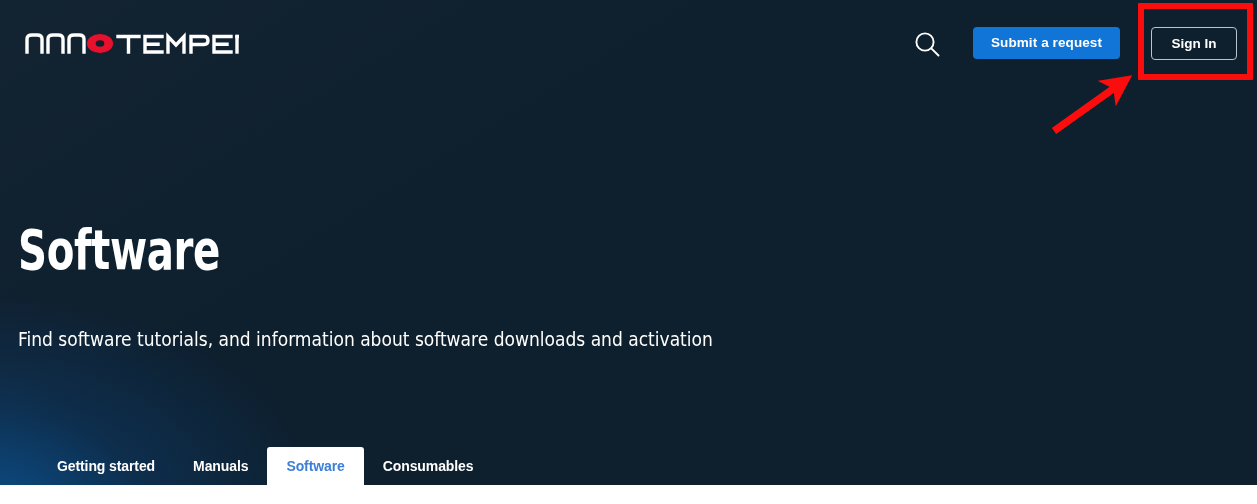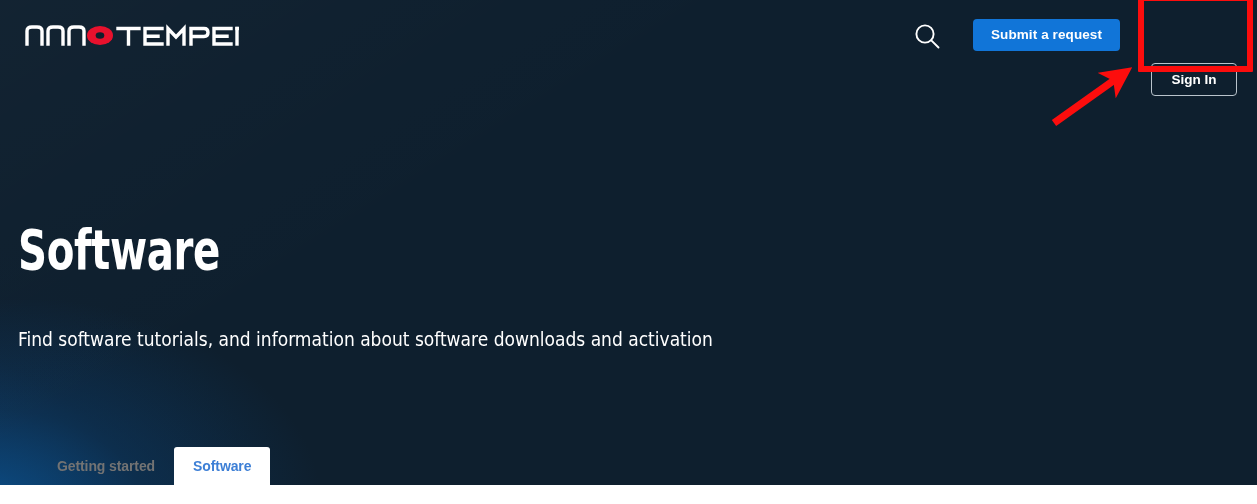--- a/index.html
+++ b/index.html
@@ -64,21 +64,21 @@
     background: linear-gradient(148deg,
                 rgba(255,255,255,0.020) 0%,
                 rgba(255,255,255,0.006) 28%,
                 rgba(255,255,255,0.000) 52%);
     pointer-events: none;
   }
 
   
   #header {
     position: absolute;
-    left: 0; top: 0;
+    left: 0; top: 8px;
     width: 1080px;
     height: 70px;
     z-index: 6;
   }
 
   
   #logo {
     position: absolute;
     left: 24px;
     top: 22px;
@@ -136,21 +136,20 @@
     border-radius: 4px;
     color: #ffffff;
     font-family: "Liberation Sans", sans-serif;
     font-size: 13.5px;
     font-weight: bold;
     cursor: pointer;
     display: flex;
     align-items: center;
     justify-content: center;
     line-height: 1;
-    margin-top: 44px;
   }
 
   
   #annot-box {
     position: absolute;
     left: 1138px;
     top: -5px;
     width: 115px;
     height: 77px;
     border: 6px solid #fc0d0d;
@@ -212,21 +211,21 @@
     align-items: flex-end;
     padding-left: 38px;
   }
   .tab {
     position: relative;
     height: 38px;
     display: flex;
     align-items: center;
     justify-content: center;
     padding: 0 19px;
-    color: #737373;
+    color: #ffffff;
     font-family: "Liberation Sans", sans-serif;
     font-size: 14px;
     font-weight: bold;
     letter-spacing: -0.1px;
     cursor: pointer;
     white-space: nowrap;
     background: transparent;
     border: none;
     line-height: 1;
   }
@@ -312,19 +311,21 @@
         <line x1="14" y1="63" x2="80" y2="16" stroke="#fc0d0d" stroke-width="7.5" marker-end="url(#arrowhead)"></line>
       </svg>
     </div>
 
     <h1 id="hero-title">Software</h1>
 
     <p id="hero-subtitle">Find software tutorials, and information about software downloads and activation</p>
 
     <nav id="tabs">
       <button class="tab">Getting started</button>
+      <button class="tab">Manuals</button>
       <button class="tab active">Software</button>
+      <button class="tab">Consumables</button>
     </nav>
   </div>
 
   <div id="bottom-strip"></div>
 
 </div>
 
 </body></html>

